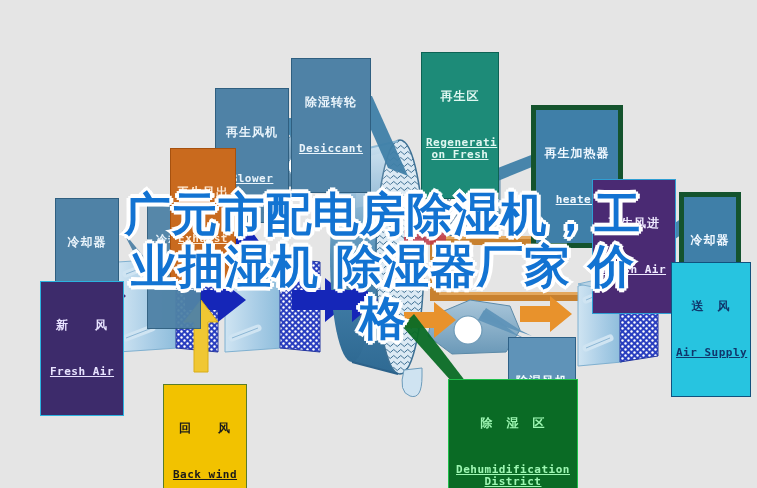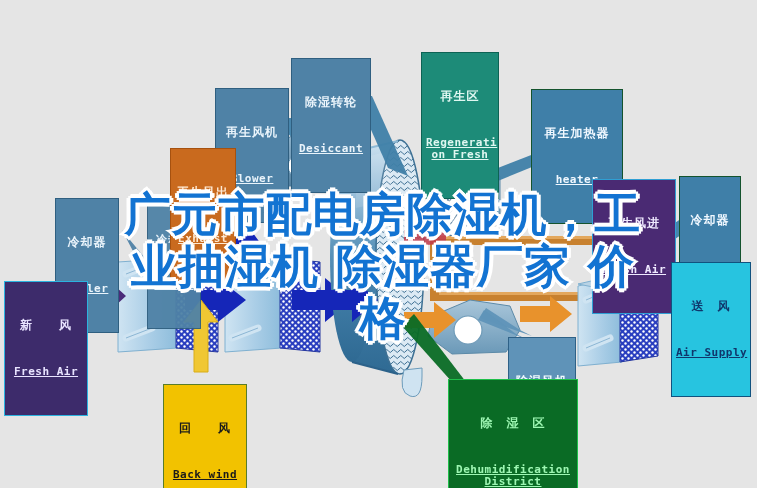--- a/index.html
+++ b/index.html
@@ -34,24 +34,24 @@
     display:block;
     font-family:"DejaVu Sans Mono","Liberation Mono",monospace;
     font-weight:bold;
     font-size:11px;
     letter-spacing:0.5px;
     text-decoration:underline;
   }
 
   
   .lb-steelblue{background:#4f82a6;border:1px solid #2f5f80;color:#eaf4fb;}
-  .lb-steelblue2{background:#3f7fa8;border:1px solid #14532d;color:#f0f8ff;}
+  .lb-steelblue2{background:#3f7fa8;border:5px solid #14532d;color:#f0f8ff;margin-top:16px;}
   .lb-teal{background:#1d8b78;border:1px solid #0d6354;color:#dff7f1;}
   .lb-orange{background:#c96a1e;border:1px solid #a6510f;color:#ffe9d2;}
-  .lb-purple{background:#3d2b6b;border:1px solid #2bb3e0;color:#e8e3ff;}
+  .lb-purple{background:#3d2b6b;border:1px solid #2bb3e0;color:#e8e3ff;margin-left:36px;}
   .lb-purple2{background:#4a2a73;border:1px solid #2f9fd4;color:#efe9ff;}
   .lb-yellow{background:#f2c200;border:1px solid #5a7d2a;color:#1a1a1a;}
   .lb-green{background:#0a6b25;border:1px solid #1fbf4a;color:#9ef7b3;}
   .lb-cyan{background:#27c4e0;border:1px solid #11527f;color:#10366b;}
   .lb-bluebox{background:#5f93b8;border:1px solid #2e6187;color:#f2fbff;}
 
   
   #diagram{position:absolute;left:0;top:0;width:757px;height:488px;z-index:10;}
 
   

